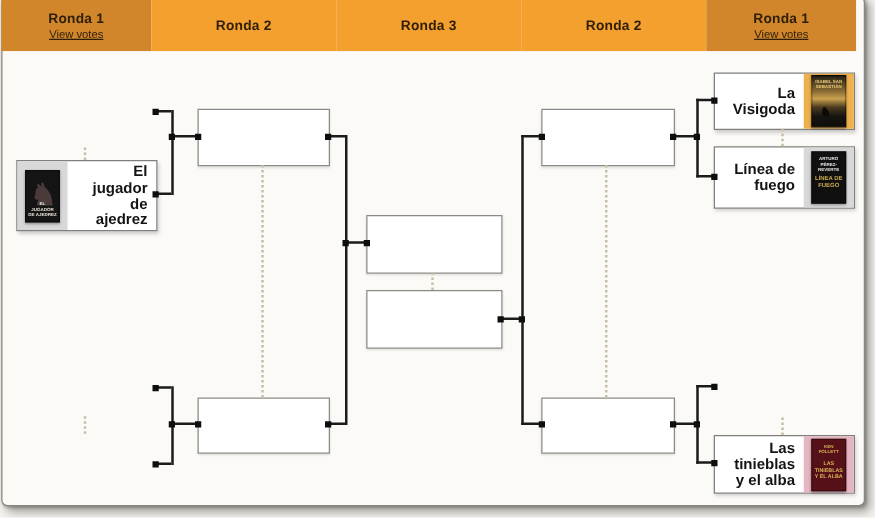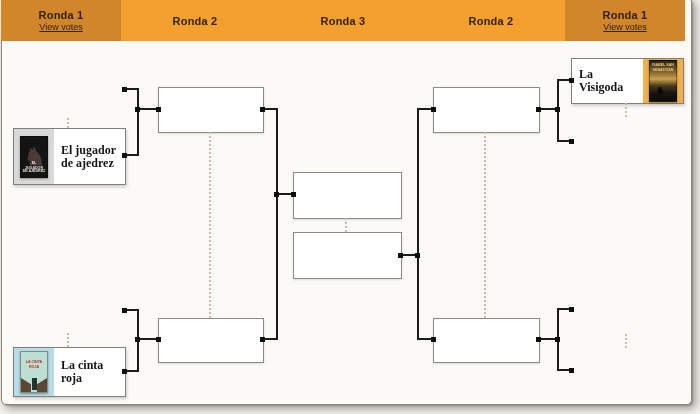--- a/index.html
+++ b/index.html
@@ -36,23 +36,23 @@
   }
   
   .cell{
     position:absolute;display:flex;background:#fff;border:1px solid #7f7f7d;
     box-shadow:1px 2px 3px rgba(0,0,0,.18);cursor:pointer;
   }
   .cell .thumb{
     width:40px;display:flex;align-items:center;justify-content:center;flex:none;
   }
   .cell .lbl{
-    flex:1;display:flex;align-items:center;justify-content:center;text-align:left;
+    flex:1;display:flex;align-items:center;justify-content:center;text-align:right;
     font-weight:bold;font-size:12px;line-height:1.08;color:#141414;
-    padding:1px 7px;overflow-wrap:break-word;word-break:break-word;min-width:0;font-family:Liberation Serif, serif;
+    padding:1px 7px;overflow-wrap:break-word;word-break:break-word;min-width:0;
   }
   .cover{
     width:26px;height:40px;position:relative;overflow:hidden;flex:none;
     border:1px solid rgba(0,0,0,.35);box-shadow:0 1px 2px rgba(0,0,0,.35);
     font-weight:bold;
   }
   .tt{position:absolute;left:0;right:0;text-align:center;font-size:4px;line-height:1.15;transform:scale(.9);}
   
   .cov-aqui{background:#c22b2a;}
   .cov-aqui .band{position:absolute;top:0;left:0;right:0;height:8px;background:#f3f1ea;}
@@ -117,44 +117,51 @@
     <div class="thumb" style="background:#d8d8d8">
       <div class="cover cov-jug">
         <div class="kn">♞</div>
         <div class="tt">EL JUGADOR DE AJEDREZ</div>
       </div>
     </div>
     <div class="lbl">El jugador de ajedrez</div>
   </div>
 
 
-  <div class="cell" style="left:13px;top:347px;width:111px;height:48px">
-    <div class="thumb" style="background:#b8dcea">
-      <div class="cover cov-cin">
-        <div class="tt">LA CINTA ROJA</div>
-        <div class="w1"></div>
-        <div class="w2"></div>
-        <div class="fig"></div>
-      </div>
-    </div>
-    <div class="lbl">La cinta roja</div>
-  </div>
 
   <div class="cell" style="left:571px;top:58px;width:111px;height:44px">
     <div class="lbl">La Visigoda</div>
     <div class="thumb" style="background:#eeb14c">
       <div class="cover cov-vis">
         <div class="tt">ISABEL SAN SEBASTIÁN</div>
         <div class="rider">♞</div>
       </div>
     </div>
   </div>
 
-
-
+  <div class="cell" style="left:571px;top:117px;width:111px;height:48px">
+    <div class="lbl">Línea de fuego</div>
+    <div class="thumb" style="background:#d8d8d8">
+      <div class="cover cov-lin">
+        <div class="tt">ARTURO PÉREZ-REVERTE</div>
+        <div class="t2">LÍNEA DE FUEGO</div>
+      </div>
+    </div>
+  </div>
+
+
+  <div class="cell" style="left:571px;top:348px;width:111px;height:45px">
+    <div class="lbl">Las tinieblas y el alba</div>
+    <div class="thumb" style="background:#e5b6c2">
+      <div class="cover cov-tin">
+        <div class="tt">KEN FOLLETT</div>
+        <div class="t2">LAS TINIEBLAS Y EL ALBA</div>
+      </div>
+    </div>
+  </div>
 
   <div class="box" style="left:158px;top:87px;width:104px;height:44px"></div>
   <div class="box" style="left:158px;top:318px;width:104px;height:43px"></div>
   <div class="box" style="left:433px;top:87px;width:105px;height:44px"></div>
   <div class="box" style="left:433px;top:318px;width:105px;height:43px"></div>
 
   <div class="box" style="left:293px;top:172px;width:107px;height:45px"></div>
   <div class="box" style="left:293px;top:232px;width:107px;height:45px"></div>
 
   <div class="h" style="left:124px;top:88px;width:13px"></div>

